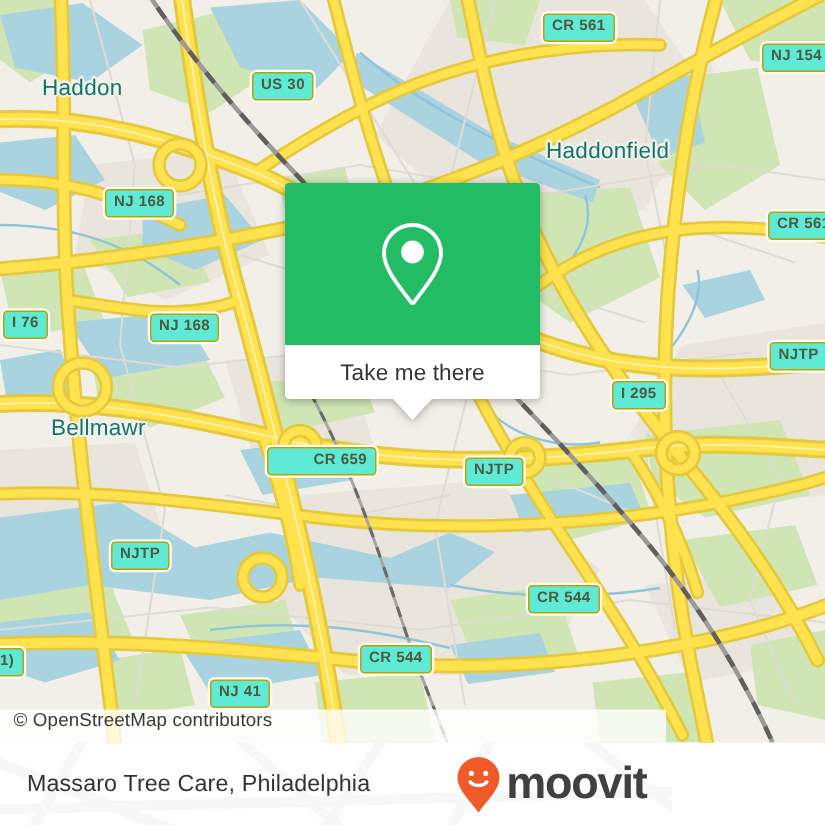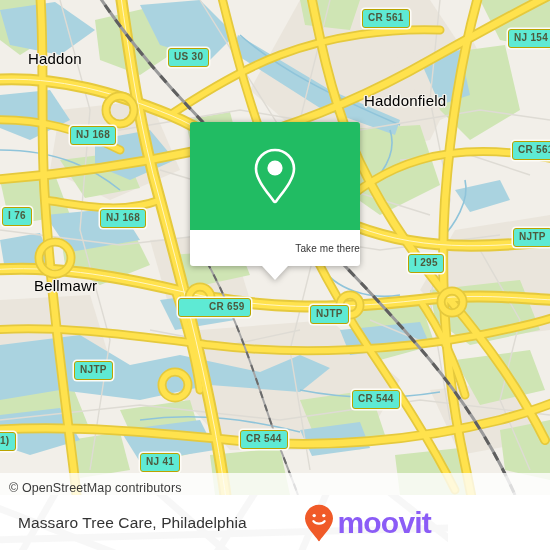--- a/index.html
+++ b/index.html
@@ -9,55 +9,55 @@
     background:#f2efe9;
   }
   #app{position:relative;width:550px;height:550px;overflow:hidden;background:#fff;}
 
   
   .map{position:absolute;left:0;top:0;width:550px;height:495px;overflow:hidden;background:#f2efe9;}
   .map svg{position:absolute;left:0;top:0;}
 
   
   .place{
-    position:absolute;color:#000000;font-size:15px;letter-spacing:.2px;
+    position:absolute;color:#0f766e;font-size:15px;letter-spacing:.2px;
     text-shadow:-1.5px 0 #f4f1eb,1.5px 0 #f4f1eb,0 -1.5px #f4f1eb,0 1.5px #f4f1eb,
                 -1px -1px #f4f1eb,1px 1px #f4f1eb,-1px 1px #f4f1eb,1px -1px #f4f1eb;
     white-space:nowrap;pointer-events:none;
   }
 
   
   .shield{
     position:absolute;background:#5eead4;border:1.5px solid #b9a300;
     border-radius:3px;box-shadow:0 0 0 1.5px #fdfcf7;
     color:#4d5a3d;font-size:10px;font-weight:bold;line-height:1;
     padding:3px 5px 4px 5px;white-space:nowrap;letter-spacing:.3px;
   }
 
   
   .attrib{
-    position:absolute;left:0;bottom:0;width:550px;height:22px;
+    position:absolute;left:0;bottom:0;width:444px;height:22px;
     background:rgba(255,255,255,.78);
-    display:flex;align-items:flex-end;
+    display:flex;align-items:flex-start;
   }
   .attrib span{font-size:12.5px;color:#3a3a3a;padding-left:9px;letter-spacing:.1px;}
 
   
   .popup{
     position:absolute;left:190px;top:122px;width:170px;
     filter:drop-shadow(0 1px 3px rgba(0,0,0,.32));
   }
   .popup-head{
     height:108px;background:#21bc63;border-radius:3px 3px 0 0;
     display:flex;align-items:center;justify-content:center;
   }
   .popup-btn{
     height:36px;background:#fff;border-radius:0 0 3px 3px;
-    display:flex;align-items:center;justify-content:flex-end;
-    color:#343434;font-size:10px;letter-spacing:.1px;cursor:pointer;
+    display:flex;align-items:center;justify-content:center;
+    color:#343434;font-size:15px;letter-spacing:.1px;cursor:pointer;
   }
   .popup-tail{
     position:absolute;left:50%;top:144px;margin-left:-13px;
     width:0;height:0;border-left:13px solid transparent;
     border-right:13px solid transparent;border-top:14px solid #fff;
   }
 
   
   .footer{
     position:absolute;left:0;bottom:0;width:448px;height:55px;
@@ -66,21 +66,21 @@
   .footer-wm{position:absolute;left:0;top:0;opacity:.5;}
   .footer-title{
     position:absolute;left:18px;top:50%;transform:translateY(-50%);
     font-size:15.5px;color:#333;letter-spacing:.1px;white-space:nowrap;
   }
   .brand{
     position:absolute;right:17px;top:50%;transform:translateY(-50%);
     display:flex;align-items:center;gap:3px;
   }
   .brand-word{
-    font-size:30px;font-weight:bold;color:#8b5cf6;letter-spacing:-.8px;line-height:1;
+    font-size:30px;font-weight:bold;color:#404040;letter-spacing:-.8px;line-height:1;
   }
 </style>
 </head>
 <body>
 
 <div id="app">
 
   <div class="map">
     <svg width="550" height="495" viewBox="0 0 550 495">
       <defs>

